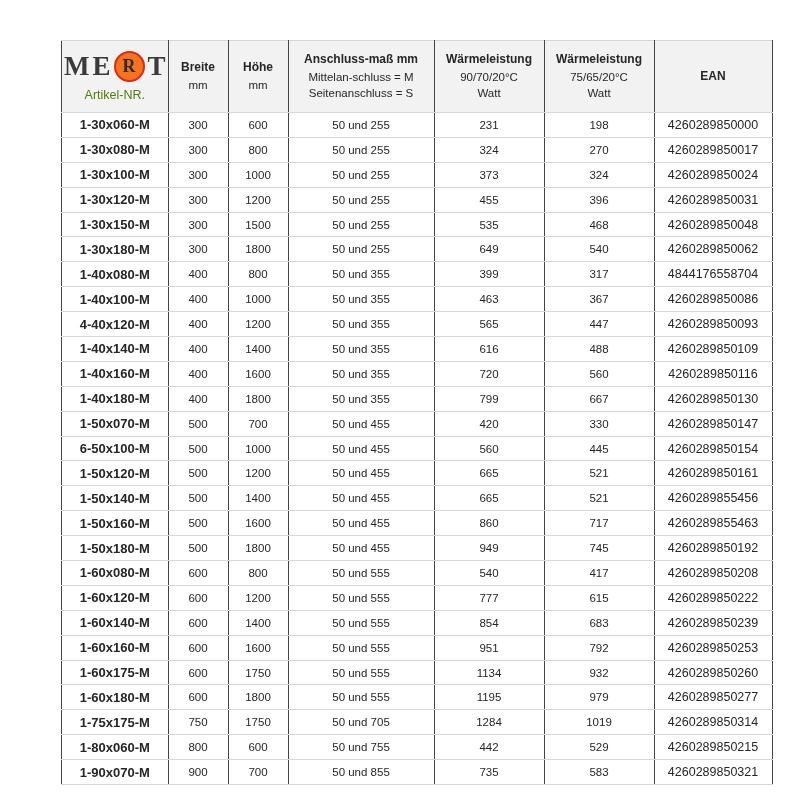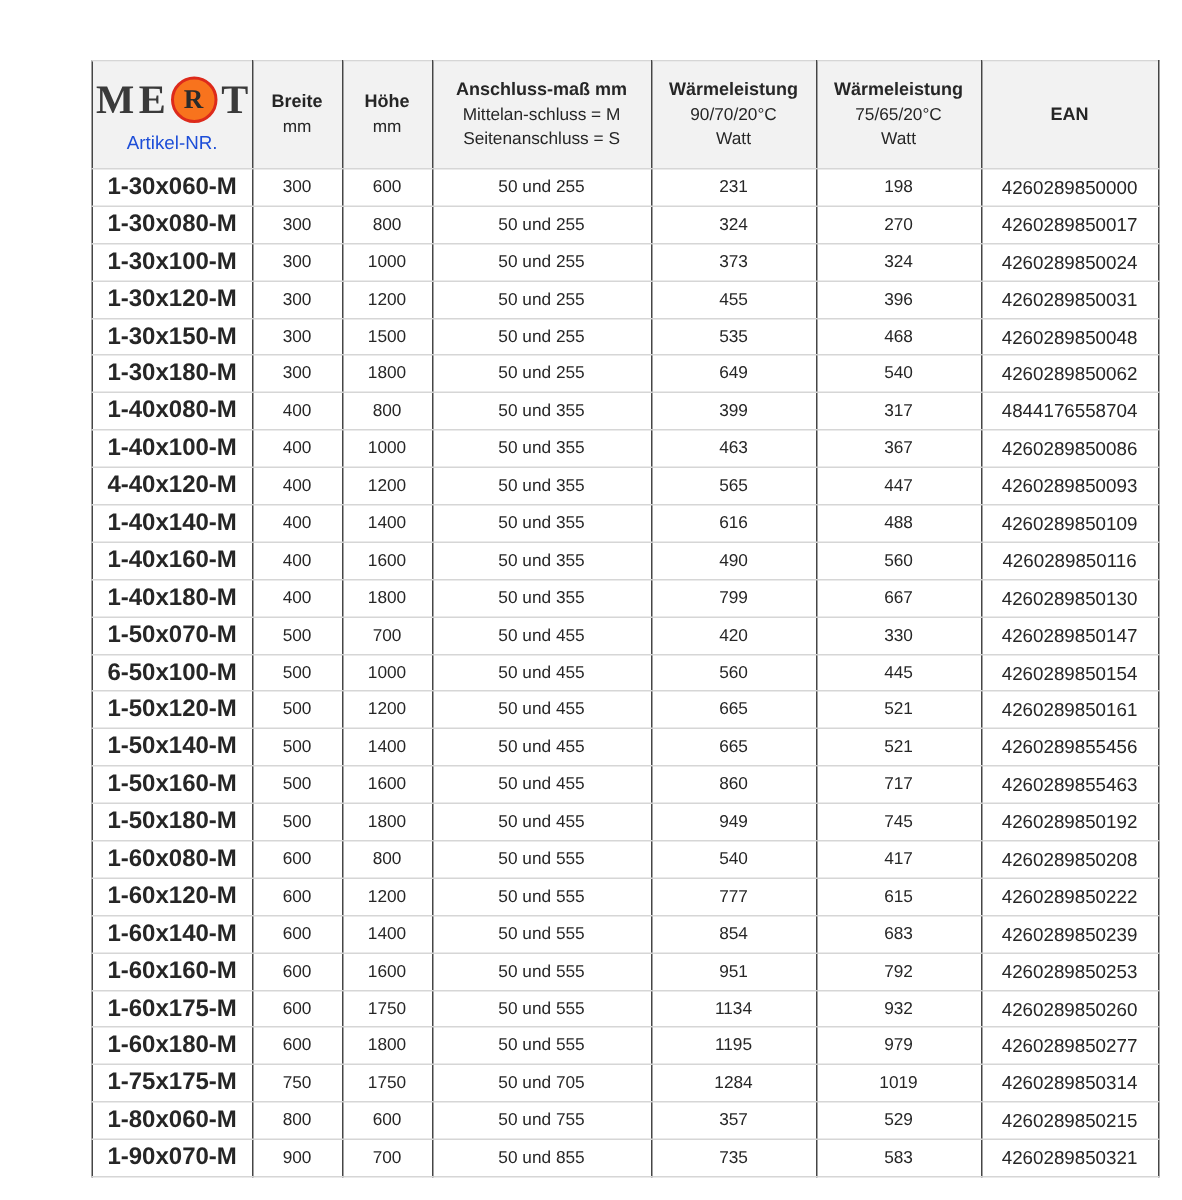--- a/index.html
+++ b/index.html
@@ -50,21 +50,21 @@
   .spec thead .hdr-sub {
     display: block;
     font-size: 11.5px;
   }
   .spec tbody td {
     height: 23.9px;
     font-size: 11.5px;
   }
   .spec tbody td.artikel {
     font-weight: bold;
-    font-size: 16px;
+    font-size: 13px;
   }
   .spec tbody td.ean {
     font-size: 12.5px;
     margin-top: 22px;
   }
   
   .logo-cell { padding: 0; }
   .logo-row {
     display: flex;
     align-items: center;
@@ -85,21 +85,21 @@
     height: 27px;
     border-radius: 50%;
     background: #f8731d;
     border: 2px solid #dd2a1b;
     font-size: 18px;
     color: #2b2b2b;
   }
   .logo-sub {
     display: block;
     font-size: 12.5px;
-    color: #1d4ed8;
+    color: #4d7c0f;
     margin-top: 4px;
     font-weight: normal;
   }
 </style>
 </head>
 <body>
 
 <div class="sheet">
   <table class="spec">
     <colgroup>
@@ -241,21 +241,21 @@
           <td>50 und 355</td>
           <td>616</td>
           <td>488</td>
           <td class="ean">4260289850109</td>
         </tr>
         <tr>
           <td class="artikel">1-40x160-M</td>
           <td>400</td>
           <td>1600</td>
           <td>50 und 355</td>
-          <td>490</td>
+          <td>720</td>
           <td>560</td>
           <td class="ean">4260289850116</td>
         </tr>
         <tr>
           <td class="artikel">1-40x180-M</td>
           <td>400</td>
           <td>1800</td>
           <td>50 und 355</td>
           <td>799</td>
           <td>667</td>
@@ -376,21 +376,21 @@
           <td>50 und 705</td>
           <td>1284</td>
           <td>1019</td>
           <td class="ean">4260289850314</td>
         </tr>
         <tr>
           <td class="artikel">1-80x060-M</td>
           <td>800</td>
           <td>600</td>
           <td>50 und 755</td>
-          <td>357</td>
+          <td>442</td>
           <td>529</td>
           <td class="ean">4260289850215</td>
         </tr>
         <tr>
           <td class="artikel">1-90x070-M</td>
           <td>900</td>
           <td>700</td>
           <td>50 und 855</td>
           <td>735</td>
           <td>583</td>

